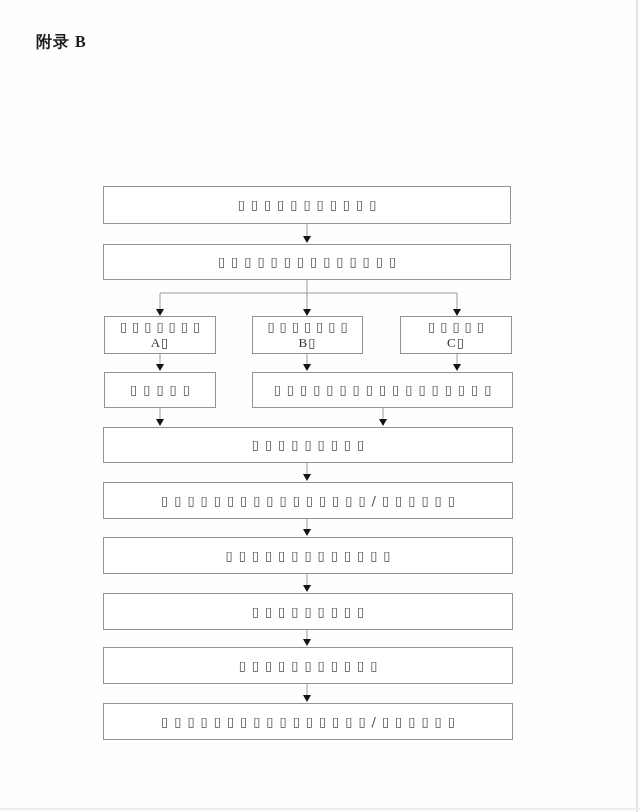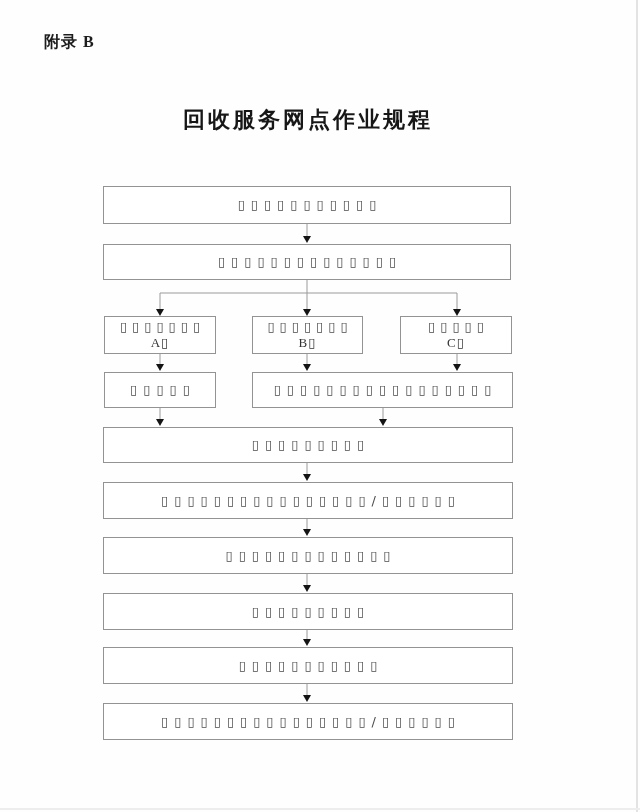--- a/index.html
+++ b/index.html
@@ -10,21 +10,21 @@
   .page { position: absolute; inset: 0; background: #fefefe; }
   .page-edge-right {
     position: absolute; top: 0; right: 2px; width: 2px; height: 100%;
     background: #e3e3e3;
   }
   .page-edge-bottom {
     position: absolute; left: 0; bottom: 2px; width: 100%; height: 2px;
     background: #ededed;
   }
   .appendix-label {
-    position: absolute; left: 44px; top: 32px;
+    position: absolute; left: 36px; top: 32px;
     font-family: "Liberation Serif", serif;
     font-size: 16px; font-weight: 700; color: #1d1d1d; letter-spacing: 1px;
   }
   .doc-title {
     position: absolute; left: 0; top: 105px; width: 616px;
     text-align: center;
     font-family: "Liberation Serif", serif;
     font-size: 22px; font-weight: 700; color: #171717; letter-spacing: 3px;
   }
   .node {
@@ -48,21 +48,20 @@
   svg.connectors polygon { fill: #141414; stroke: none; }
 </style>
 </head>
 <body>
 
 <div class="page">
   <div class="page-edge-right"></div>
   <div class="page-edge-bottom"></div>
 
   <div class="appendix-label">附录 B</div>
-  <div class="doc-title">回收服务网点作业规程</div>
 
   <svg class="connectors" width="640" height="812" viewBox="0 0 640 812">
 
     <line x1="307" y1="224" x2="307" y2="237"></line>
       <polygon points="303,236 311,236 307,243"></polygon>
 
     <line x1="307" y1="280" x2="307" y2="293"></line>
     <polyline points="160,293 457,293"></polyline>
     <line x1="160" y1="293" x2="160" y2="310"></line>
       <polygon points="156,309 164,309 160,316"></polygon>

